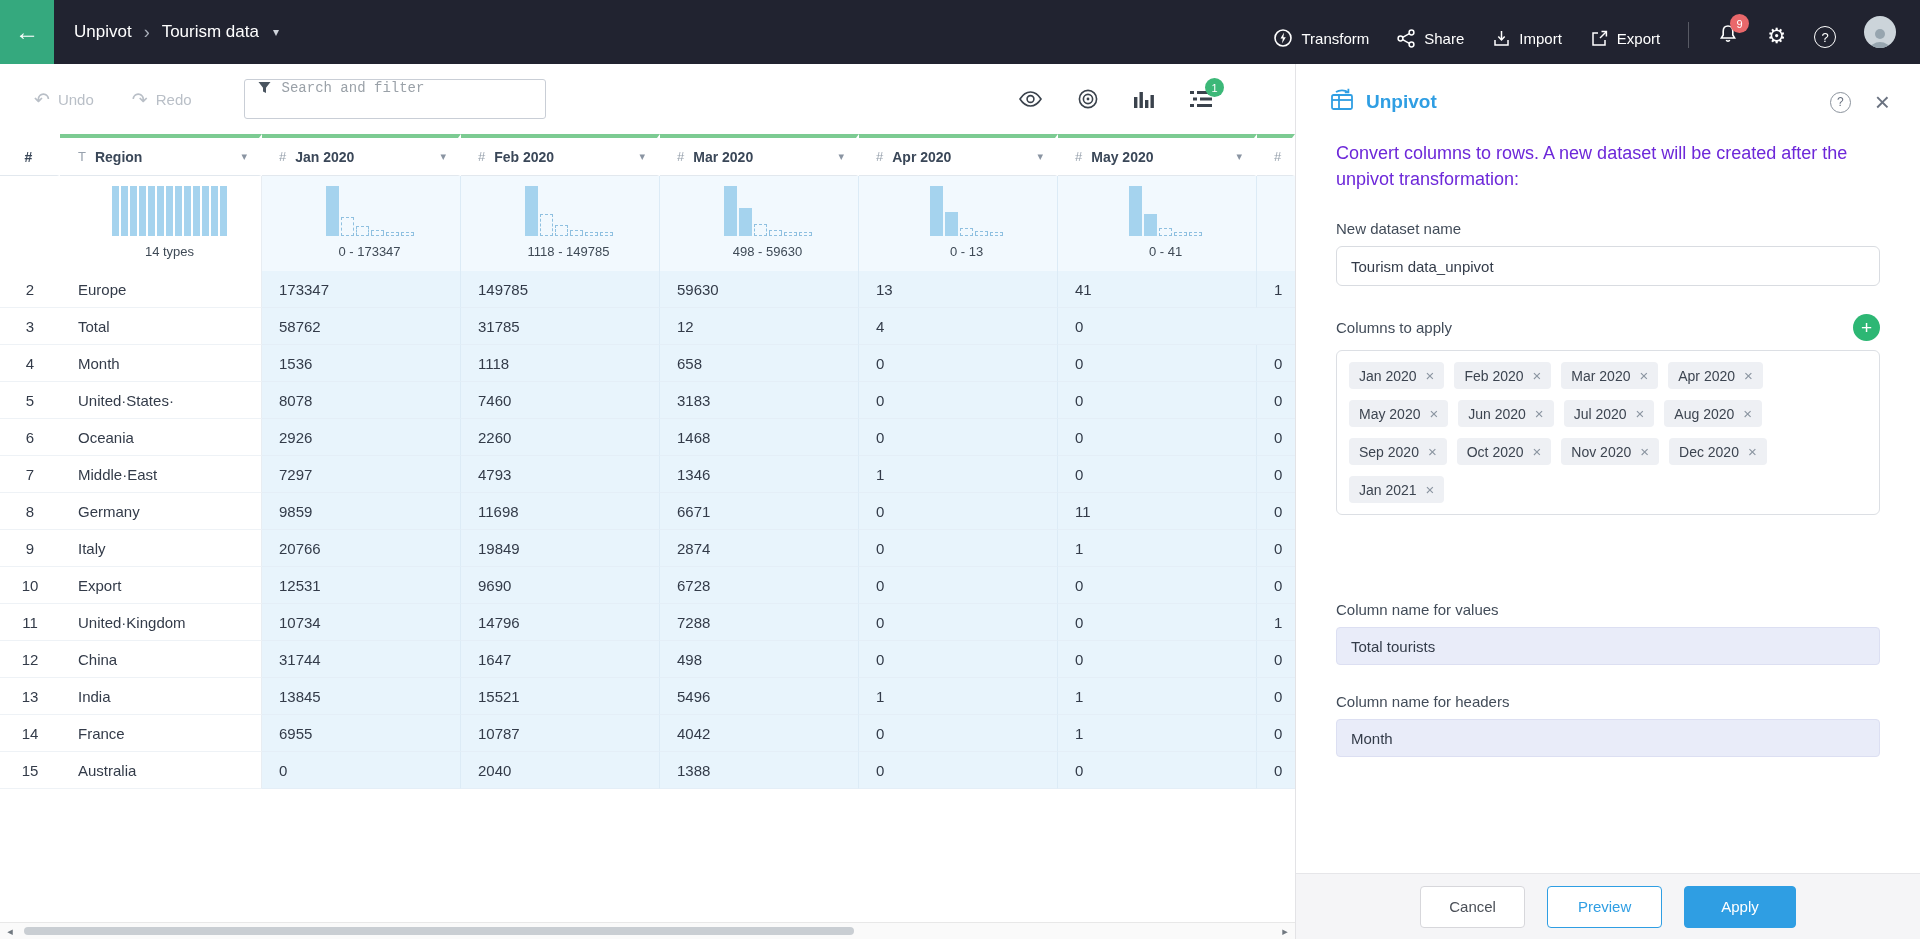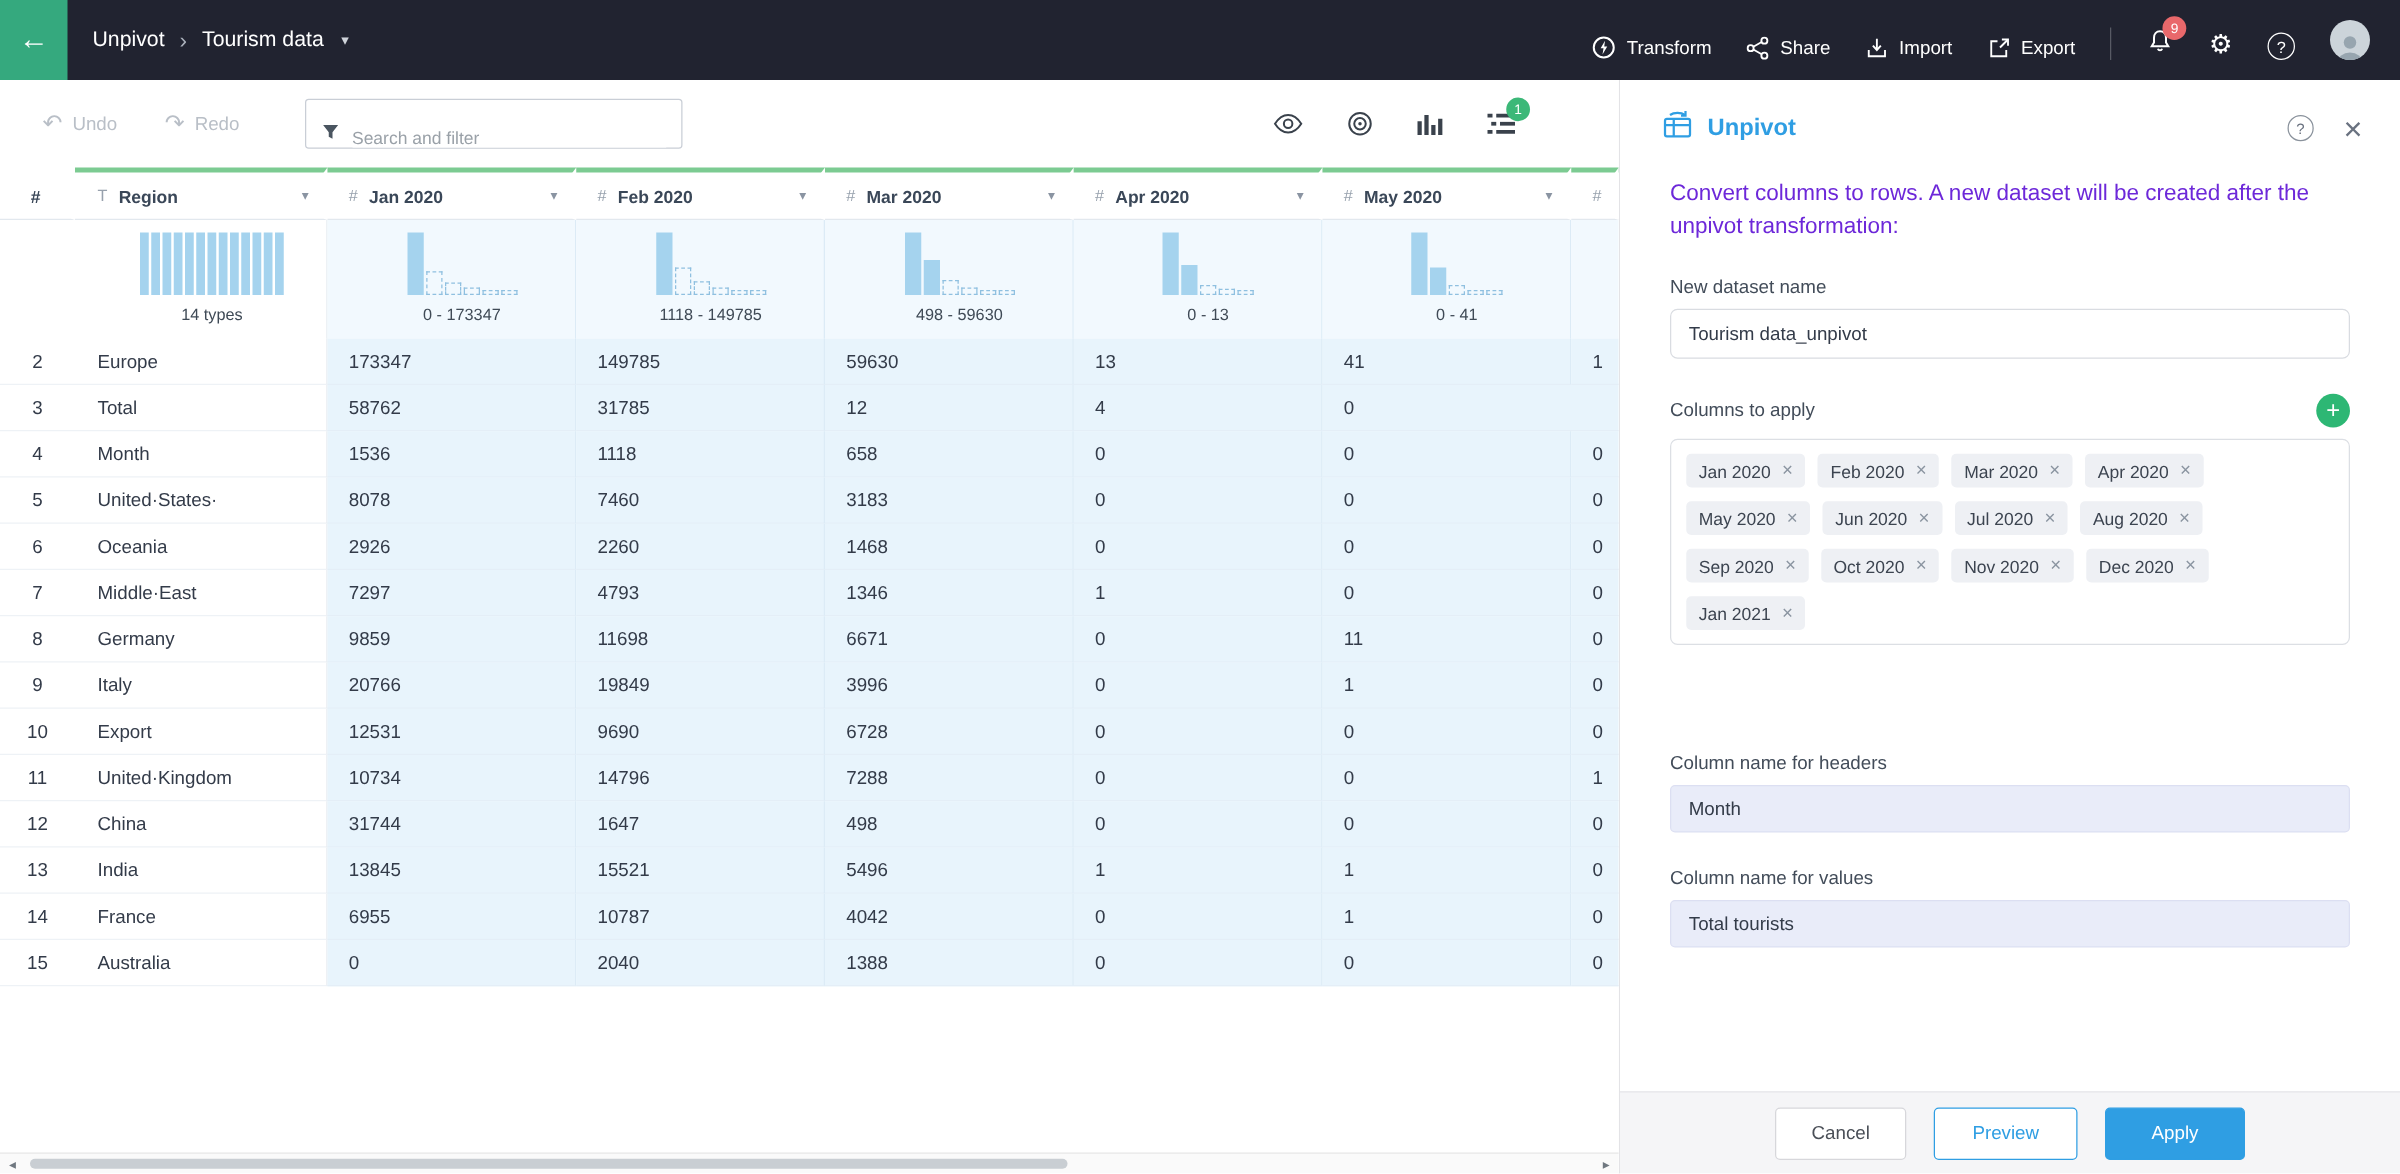--- a/index.html
+++ b/index.html
@@ -26,21 +26,21 @@
 
   
   .content { flex:1; display:flex; overflow:hidden; }
   .main { width:1295px; flex:0 0 1295px; position:relative; background:#fff; overflow:hidden; }
 
   
   .toolbar { height:70px; display:flex; align-items:center; padding:0 30px 0 34px; }
   .tool-group { display:flex; align-items:center; gap:8px; color:#b9bfc7; font-size:15px; cursor:default; }
   .tool-group .tg-icon { font-size:19px; }
   .tool-gap { width:38px; }
-  .searchbox { margin-left:52px; width:302px; height:40px; border:1px solid #c9ced6; border-radius:3px; display:flex; align-items:flex-end; padding:0 12px; gap:10px; background:#fff; }
+  .searchbox { margin-left:52px; width:302px; height:40px; border:1px solid #c9ced6; border-radius:3px; display:flex; align-items:flex-start; padding:0 12px; gap:10px; background:#fff;font-family:Liberation Mono, monospace; }
   .searchbox input { border:none; outline:none; flex:1; font-size:14px; color:#333; font-family:inherit; }
   .searchbox input::placeholder { color:#9aa1a8; }
   .view-icons { margin-left:auto; display:flex; align-items:center; gap:34px; margin-right:52px; }
   .view-icons .icon-btn svg { display:block; }
   .steps-badge { position:absolute; top:-11px; right:-11px; width:19px; height:19px; border-radius:50%; background:#3cb878; color:#fff; font-size:11px; display:flex; align-items:center; justify-content:center; }
 
   
   .grid { width:100%; }
   .grid-head, .grid-hist, .grid-row { display:flex; width:100%; }
   .cell { display:flex; align-items:center; flex:0 0 auto; }
@@ -431,21 +431,21 @@
               <div class="cell c-num">6671</div>
               <div class="cell c-num">0</div>
               <div class="cell c-num">11</div>
               <div class="cell c-last">0</div>
             </div>
             <div class="grid-row">
               <div class="cell c-gutter">9</div>
               <div class="cell c-region">Italy</div>
               <div class="cell c-num">20766</div>
               <div class="cell c-num">19849</div>
-              <div class="cell c-num">3996</div>
+              <div class="cell c-num">2874</div>
               <div class="cell c-num">0</div>
               <div class="cell c-num">1</div>
               <div class="cell c-last">0</div>
             </div>
             <div class="grid-row">
               <div class="cell c-gutter">10</div>
               <div class="cell c-region">Export</div>
               <div class="cell c-num">12531</div>
               <div class="cell c-num">9690</div>
               <div class="cell c-num">6728</div>
@@ -598,27 +598,27 @@
                 <span class="chip-x">×</span>
               </span>
               <span class="chip">
                 <span class="chip-label">Jan 2021</span>
                 <span class="chip-x">×</span>
               </span>
             </div>
         </div>
 
         <div class="block">
+          <div class="p-label">Column name for values</div>
+          <input class="p-input lavender" type="text" value="Total tourists" style="">
+        </div>
+
+        <div class="block">
           <div class="p-label">Column name for headers</div>
           <input class="p-input lavender" type="text" value="Month" style="">
-        </div>
-
-        <div class="block">
-          <div class="p-label">Column name for values</div>
-          <input class="p-input lavender" type="text" value="Total tourists" style="">
         </div>
       </div>
 
       <div class="panel-foot">
         <button class="btn btn-cancel">Cancel</button>
         <button class="btn btn-preview">Preview</button>
         <button class="btn btn-apply">Apply</button>
       </div>
     </aside>
 

